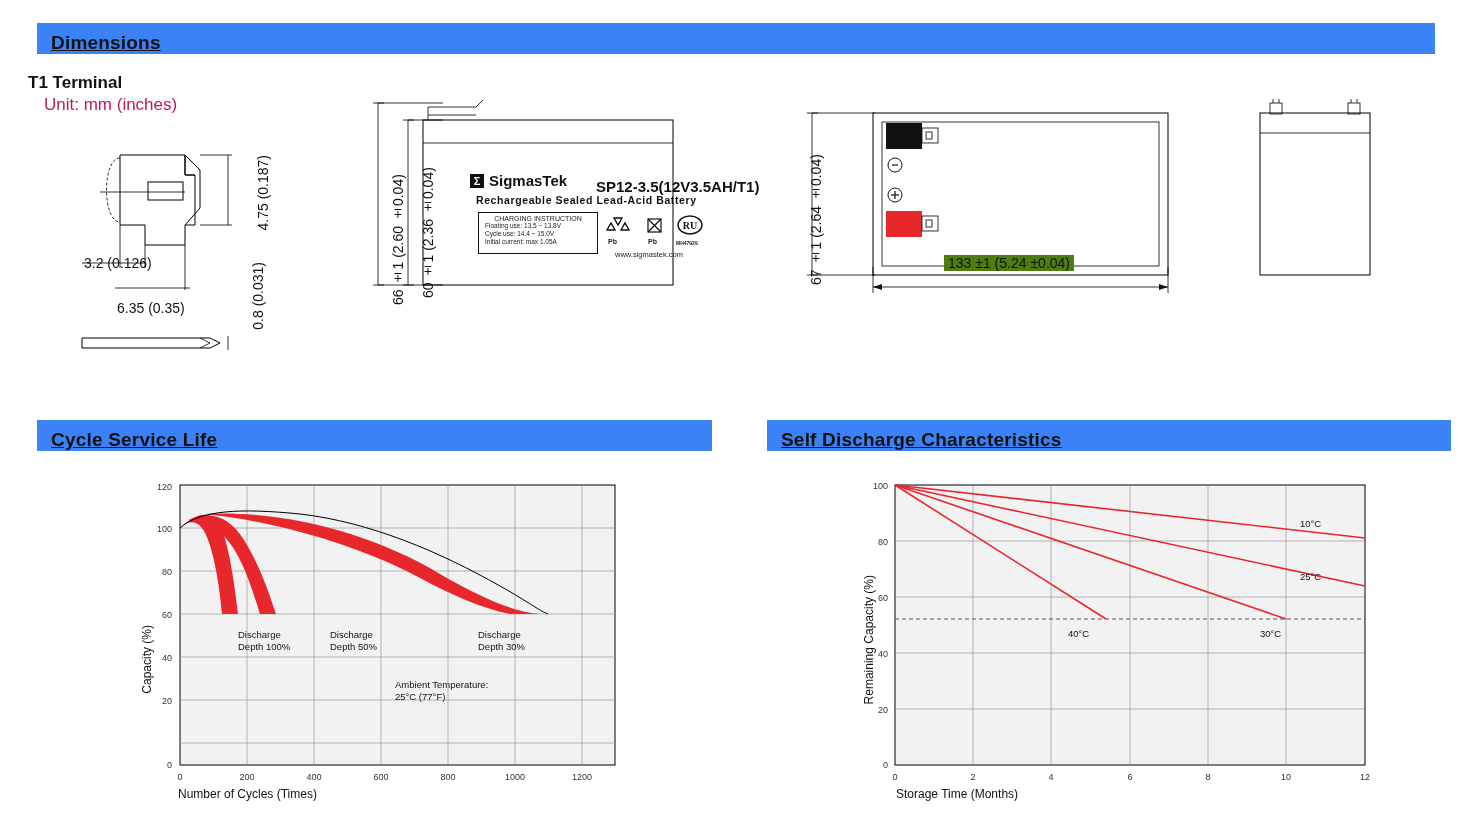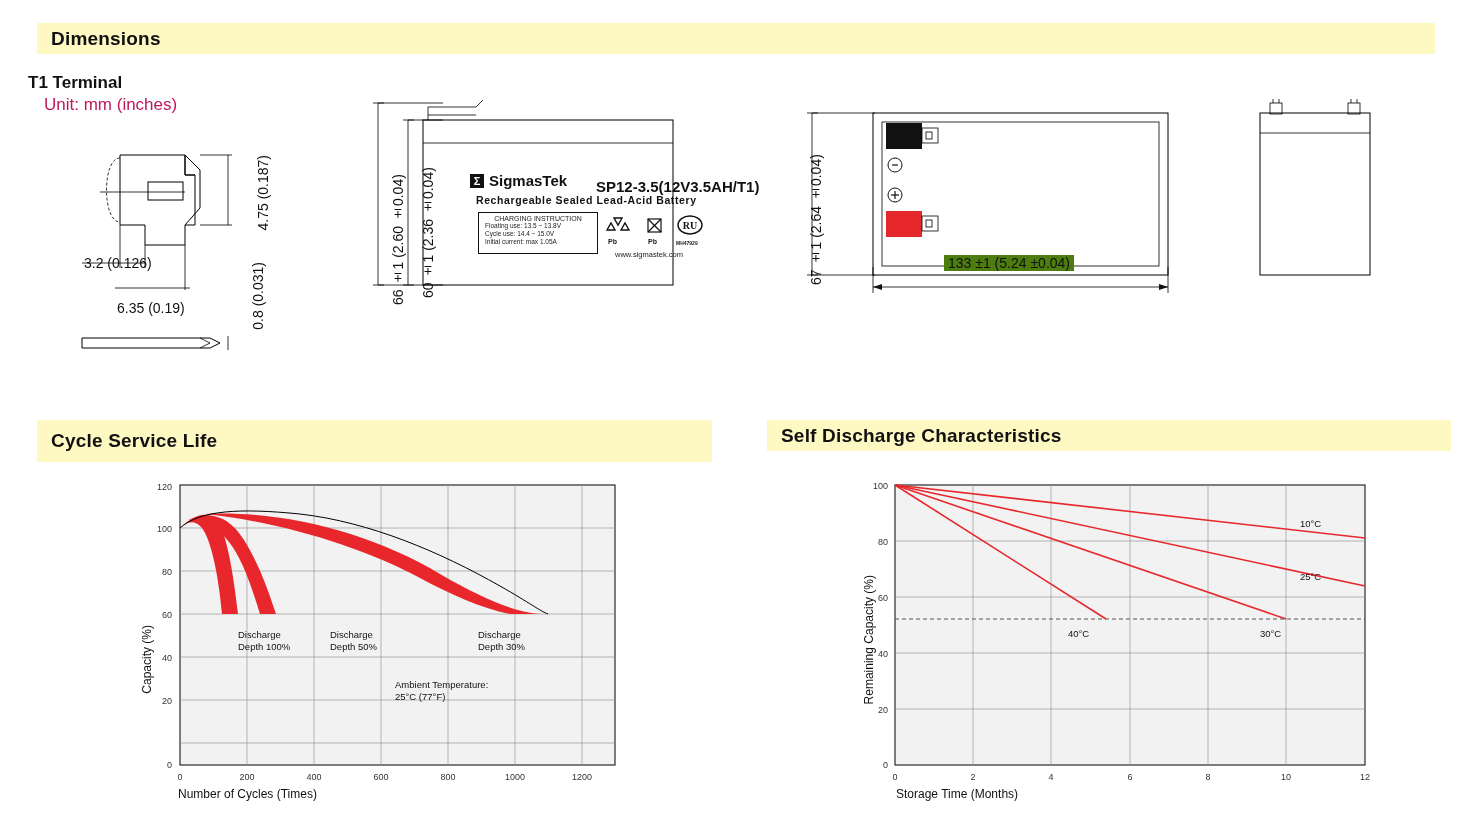--- a/index.html
+++ b/index.html
@@ -6,41 +6,41 @@
   body{
     width:1472px;height:827px;
     background:#ffffff;
     font-family:"Liberation Sans", sans-serif;
     color:#1a1a1a;
     position:relative;
     overflow:hidden;
   }
   .section-bar{
     position:absolute;
-    background:#fef9c3;
-    display:flex;align-items:center;
+    background:#3b82f6;
+    display:flex;align-items:flex-end;text-decoration:underline;
   }
   .section-bar .bar-title{
     font-size:19px;font-weight:bold;color:#111;
     padding-left:14px;letter-spacing:0.2px;
   }
   
   #dimensions-bar{left:37px;top:23px;width:1398px;height:31px;}
   #t1-title{position:absolute;left:28px;top:73px;font-size:17px;font-weight:bold;color:#111;}
   #t1-unit{position:absolute;left:44px;top:95px;font-size:17px;color:#be185d;}
 
   .vtext{
     writing-mode:vertical-rl;
     transform:rotate(180deg);
     white-space:nowrap;
   }
   .dimtext{font-size:14px;color:#111;}
 
   
-  #cycle-bar{left:37px;top:420px;width:675px;height:42px;}
+  #cycle-bar{left:37px;top:420px;width:675px;height:31px;}
   #self-bar{left:767px;top:420px;width:684px;height:31px;}
 
   .axis-label{font-size:12px;color:#111;}
   .tick{font-size:9px;fill:#333;}
   .annot{font-size:9.5px;fill:#111;}
 
   svg{display:block;}
   .frame{fill:#f2f2f2;stroke:#000;stroke-width:1;}
   .grid{stroke:#999;stroke-width:0.7;}
   .curve{fill:none;stroke:#000;stroke-width:1;}
@@ -84,21 +84,21 @@
   <line class="blkthin" x1="60" y1="95" x2="60" y2="138"></line>
   <line class="blkthin" x1="22" y1="133" x2="85" y2="133"></line>
   <line class="blkthin" x1="55" y1="158" x2="130" y2="158"></line>
 
   <path class="blk" d="M22,208 L150,208 L160,213 L150,218 L22,218 Z" fill="#fff"></path>
   <path class="blkthin" d="M140,208 L150,213 L140,218"></path>
   <line class="blkthin" x1="168" y1="206" x2="168" y2="220"></line>
 </svg>
 <div style="position:absolute;left:255px;top:155px;" class="dimtext vtext">4.75 (0.187)</div>
 <div style="position:absolute;left:84px;top:255px;" class="dimtext">3.2 (0.126)</div>
-<div style="position:absolute;left:117px;top:300px;" class="dimtext">6.35 (0.19)</div>
+<div style="position:absolute;left:117px;top:300px;" class="dimtext">6.35 (0.35)</div>
 <div style="position:absolute;left:250px;top:262px;" class="dimtext vtext">0.8 (0.031)</div>
 
 <svg width="320" height="230" style="position:absolute;left:368px;top:95px;">
 
   <line class="blkthin" x1="10" y1="8" x2="10" y2="190"></line>
   <line class="blkthin" x1="5" y1="8" x2="16" y2="8"></line>
   <line class="blkthin" x1="5" y1="190" x2="16" y2="190"></line>
   <line class="blkthin" x1="40" y1="25" x2="40" y2="190"></line>
   <line class="blkthin" x1="35" y1="25" x2="46" y2="25"></line>
   <line class="blkthin" x1="35" y1="190" x2="46" y2="190"></line>

